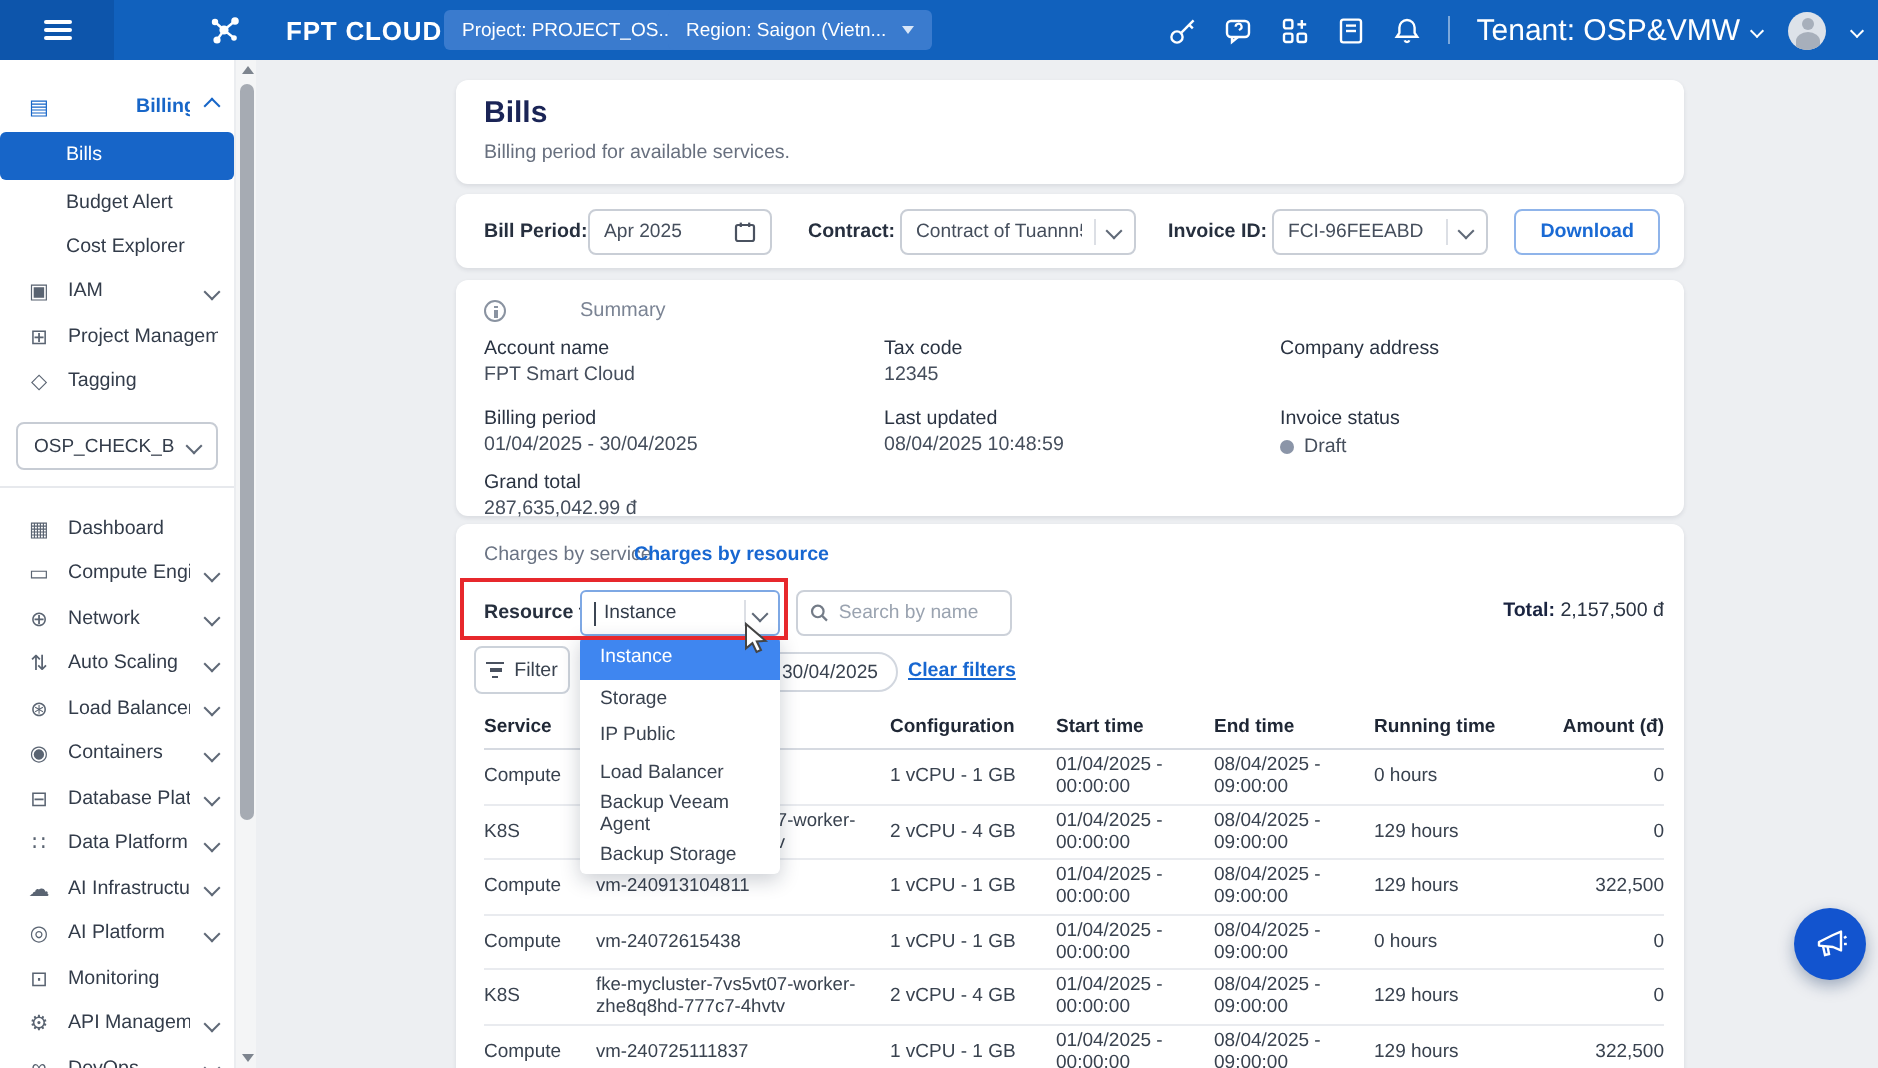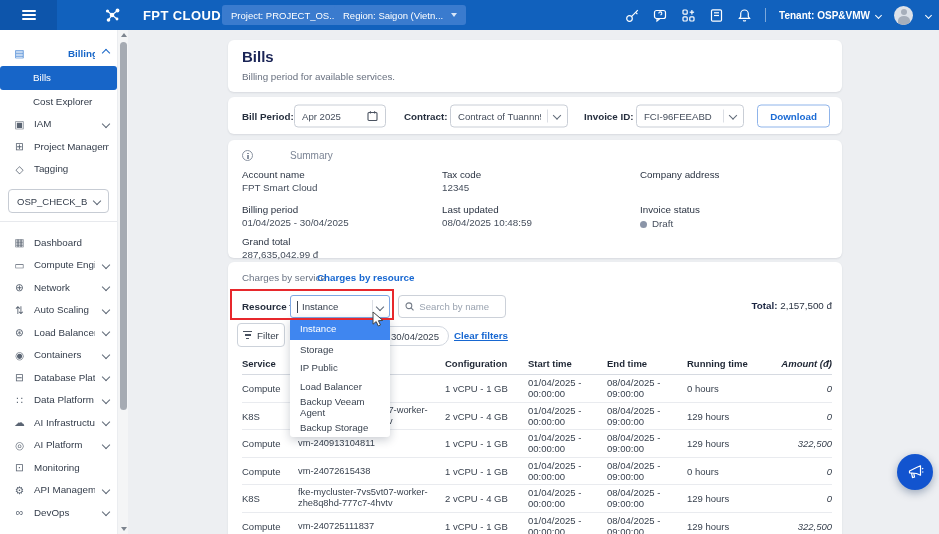--- a/index.html
+++ b/index.html
@@ -14,21 +14,21 @@
   .hamb { width:14px; height:10px; display:flex; flex-direction:column; justify-content:space-between; }
   .hamb i { height:1.6px; background:#fff; border-radius:1px; }
   .tb-logo { position:absolute; left:104px; top:0; height:30px; display:flex; align-items:center; gap:22px; }
   .tb-logo .txt { color:#fff; font-weight:bold; font-size:13px; letter-spacing:.4px; }
   .pill { position:absolute; top:5px; height:20px; background:#3a7bce; border-radius:3px; color:#fff;
           display:flex; align-items:center; gap:8px; padding:0 9px; font-size:9.5px; cursor:pointer; }
   .pill .tri { width:0; height:0; border-left:3.5px solid transparent; border-right:3.5px solid transparent; border-top:4px solid #d8e6f8; }
   .tb-right { position:absolute; right:8px; top:0; height:30px; display:flex; align-items:center; gap:13px; }
   .tb-ic { width:15px; height:15px; display:flex; align-items:center; justify-content:center; cursor:pointer; }
   .tb-div { width:1px; height:14px; background:rgba(255,255,255,.45); }
-  .tenant { color:#fff; font-weight:bold; font-size:10px; display:flex; align-items:center; gap:6px; cursor:pointer; }
+  .tenant { color:#fff; font-weight:normal; font-size:15px; display:flex; align-items:center; gap:6px; cursor:pointer; }
   .chev { width:6px; height:6px; border-right:1.4px solid #5f6977; border-bottom:1.4px solid #5f6977;
           transform:rotate(45deg); display:inline-block; }
   .chev.up { transform:rotate(-135deg); }
   .chev.white { border-color:#fff; width:5px; height:5px; }
   .chev.blue { border-color:#1766c8; }
   .avatar { width:19px; height:19px; border-radius:50%; background:#dde2e9; position:relative; overflow:hidden; cursor:pointer; }
   .avatar .head { position:absolute; left:6.5px; top:3.5px; width:6px; height:6px; border-radius:50%; background:#a7afbb; }
   .avatar .bod  { position:absolute; left:3.5px; top:10.5px; width:12px; height:9px; border-radius:50% 50% 0 0; background:#a7afbb; }
 
   
@@ -108,21 +108,21 @@
             text-decoration:underline; cursor:pointer; }
 
   
   .thead { position:absolute; left:14px; right:10px; top:92px; height:21px; border-bottom:1px solid #d6dae1; }
   .rows { position:absolute; left:14px; right:10px; top:113px; }
   .trow { position:relative; height:27.5px; border-bottom:1px solid #e9ebef; }
   .cell { position:absolute; top:50%; transform:translateY(-50%); font-size:9.5px; color:#39424f; line-height:11px; }
   .hcell { position:absolute; top:4px; font-weight:bold; color:#1f2735; font-size:9.5px; }
   .c1 { left:0; } .c2 { left:56px; width:138px; padding-right:6px; font-size:9.3px; }
   .c3 { left:203px; } .c4 { left:286px; width:70px; } .c5 { left:365px; width:72px; }
-  .c6 { left:445px; } .c7 { right:0; text-align:right;font-style:italic; }
+  .c6 { left:445px; } .c7 { right:0; text-align:right; }
 
   
   .menu { position:absolute; left:290px; top:318px; width:100px; height:119px; background:#fff; z-index:40;
           border-radius:3px; box-shadow:0 3px 10px rgba(20,30,55,.22); display:flex; flex-direction:column; overflow:hidden; }
   .mi { flex:1; display:flex; align-items:center; padding-left:10px; font-size:9.6px; color:#39424f; cursor:pointer; }
   .mi.sel { background:#3f86f0; color:#fff; flex:1.15; }
 
   
   .redbox { position:absolute; left:230px; top:289px; width:164px; height:31px; border:2px solid #e7282c; z-index:60; pointer-events:none; }
   .cursor { position:absolute; left:372px; top:311px; z-index:70; pointer-events:none; }
@@ -218,20 +218,23 @@
 <div class="sidebar">
   <div class="srow blue">
     <span class="ic">▤</span>
     <span class="lb" style="font-weight:bold;margin-left:34px;">Billing</span>
     <span class="chev up blue"></span>
   </div>
   <div class="sub active">
       <span>Bills</span>
     </div>
   <div class="sub">
+      <span>Budget Alert</span>
+    </div>
+  <div class="sub">
       <span>Cost Explorer</span>
     </div>
 
   <div class="srow">
     <span class="ic">▣</span>
     <span class="lb">IAM</span>
     <span class="chev"></span>
   </div>
   <div class="srow">
     <span class="ic">⊞</span>

